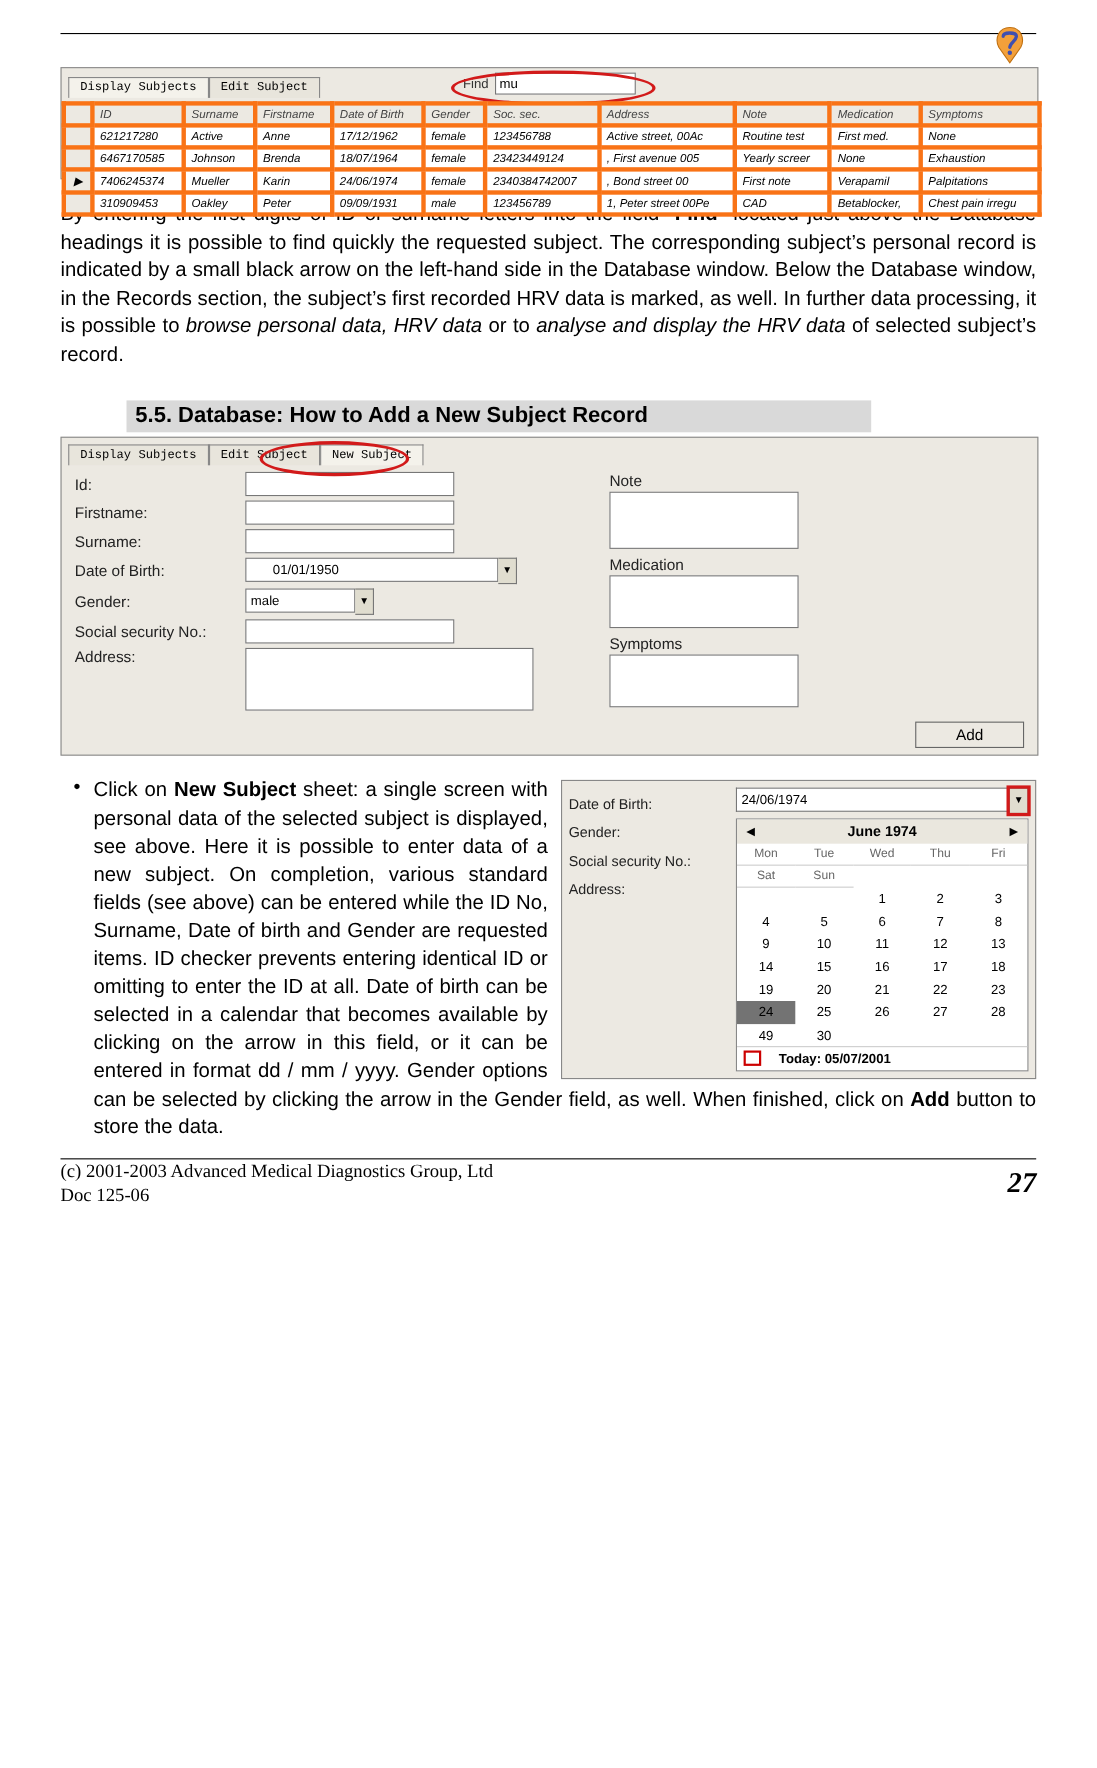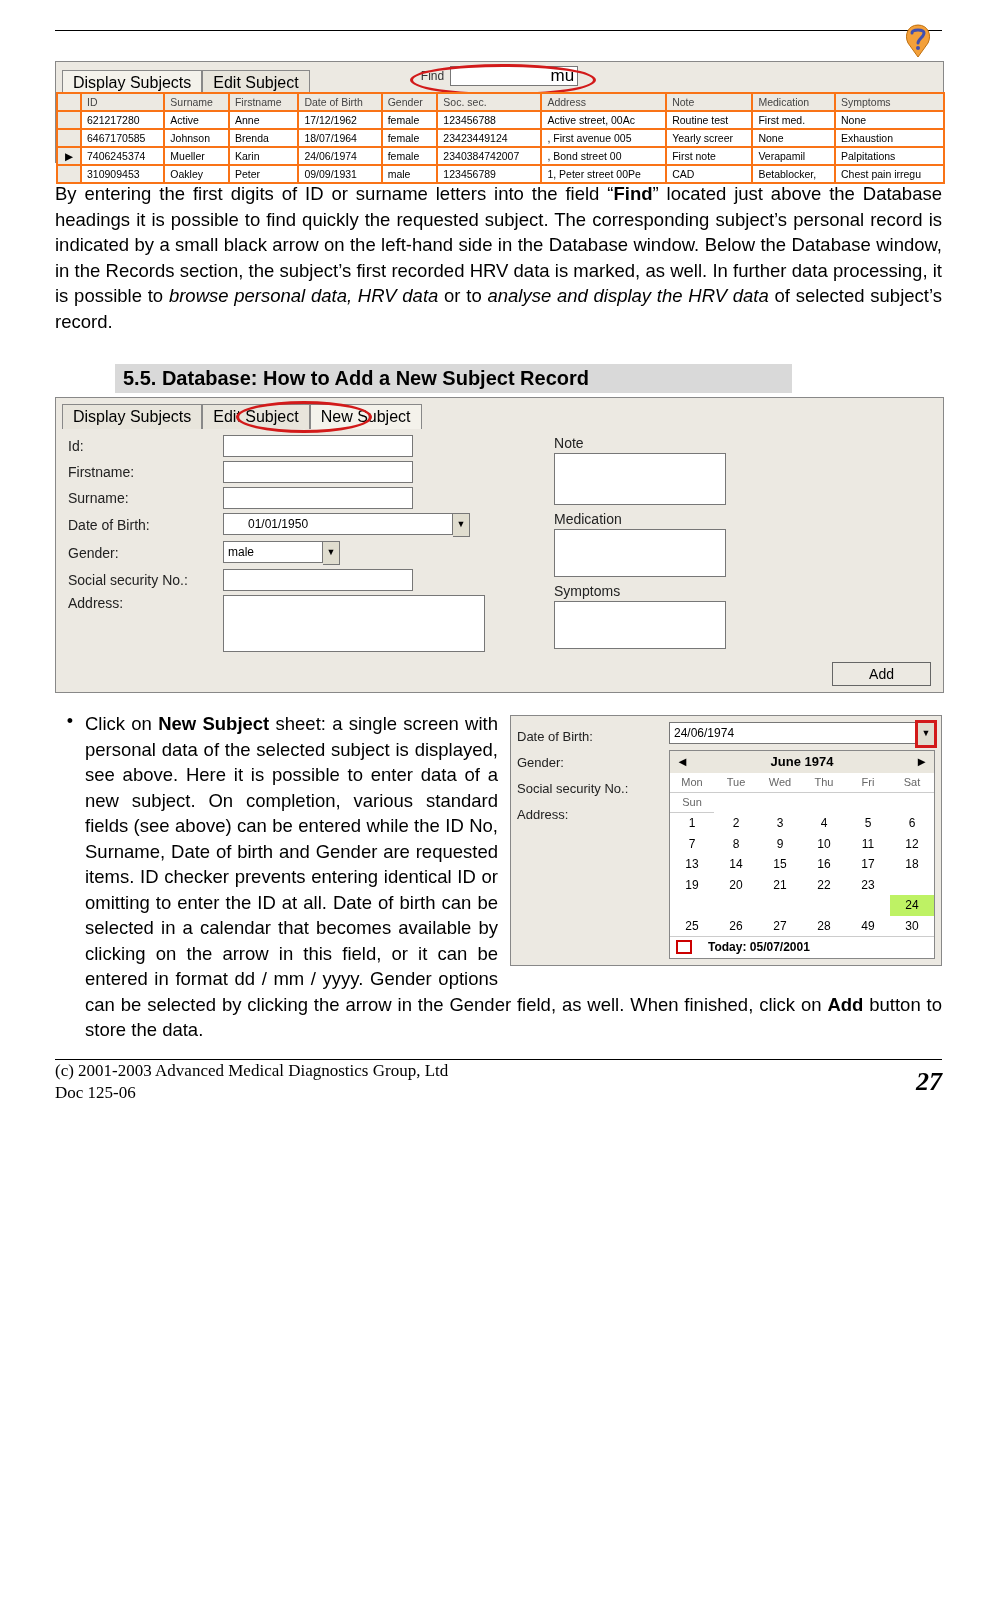--- a/index.html
+++ b/index.html
@@ -57,23 +57,22 @@
   }
   .find-label {
     margin-right: 6px;
     text-align: right;
   }
   .find-input {
     width: 120px;
     height: 18px;
     border: 1px solid #777;
     background: #fff;
-    font-size: 17px;
+    font-size: 12px;
     padding: 0 3px;
-    text-align: right;
   }
   .find-oval {
     position: absolute;
     left: 50%;
     top: 2px;
     margin-left: -90px;
     width: 180px;
     height: 26px;
     border: 3px solid #d21a1a;
     border-radius: 50%;
@@ -85,45 +84,47 @@
     font-size: 12px;
     padding-left: 6px;
     padding-top: 6px;
     align-items: flex-end;
   }
   .tab {
     padding: 3px 10px;
     border: 1px solid #888;
     border-bottom: none;
     background: #e8e5dc;
-    font-size: 16px;
+    font-size: 11px;
+    font-family: Liberation Mono, monospace;
   }
   .tab.active { background: #f4f2eb; }
   .oval2 {
     position: absolute;
     left: 180px;
     top: 3px;
     width: 130px;
     height: 26px;
     border: 3px solid #d21a1a;
     border-radius: 50%;
     pointer-events: none;
   }
   .grid {
     display: table;
     width: 100%;
     border-collapse: collapse;
     font-size: 10.5px;
   }
   .grid .gh, .grid .gc {
     display: table-cell;
-    border: 2px solid #f97316;
+    border: 4px solid #f97316;
     padding: 2px 5px;
     background: #fff;
     white-space: nowrap;
+    font-style: italic;
   }
   .grid .gh {
     background: #ece9e2;
     color: #444;
   }
   .grid .gr { display: table-row; }
   .grid .rowmark {
     width: 12px;
     background: #ece9e2;
     text-align: center;
@@ -269,35 +270,34 @@
     display: flex;
     justify-content: space-between;
     align-items: center;
     background: #eae7de;
     padding: 2px 6px;
     font-weight: bold;
     font-size: 13px;
   }
   .cal-grid {
     display: grid;
-    grid-template-columns: repeat(6, 1fr);
+    grid-template-columns: repeat(5, 1fr);
     text-align: center;
   }
   .cal-grid .dow {
     font-size: 11px;
     color: #666;
     padding: 2px 0;
     border-bottom: 1px solid #ccc;
   }
   .cal-grid .d {
     padding: 2px 0;
   }
   .cal-grid .sel {
-    background: #bef264;
-    margin-top: 20px;
+    background: #737373;
   }
   .cal-today {
     display: flex;
     align-items: center;
     gap: 16px;
     padding: 2px 6px;
     border-top: 1px solid #ccc;
     font-weight: bold;
   }
   .today-dot {

